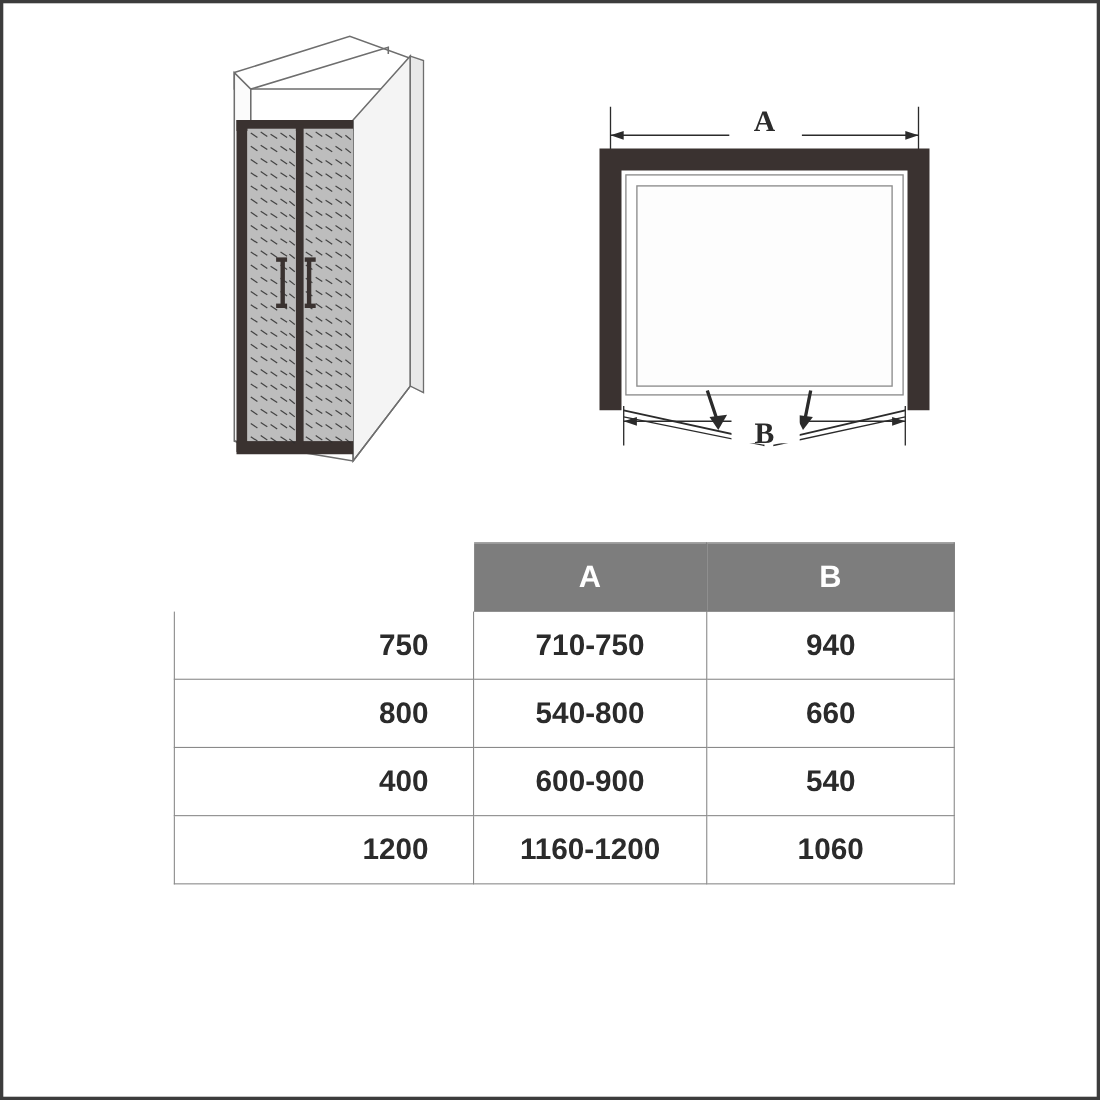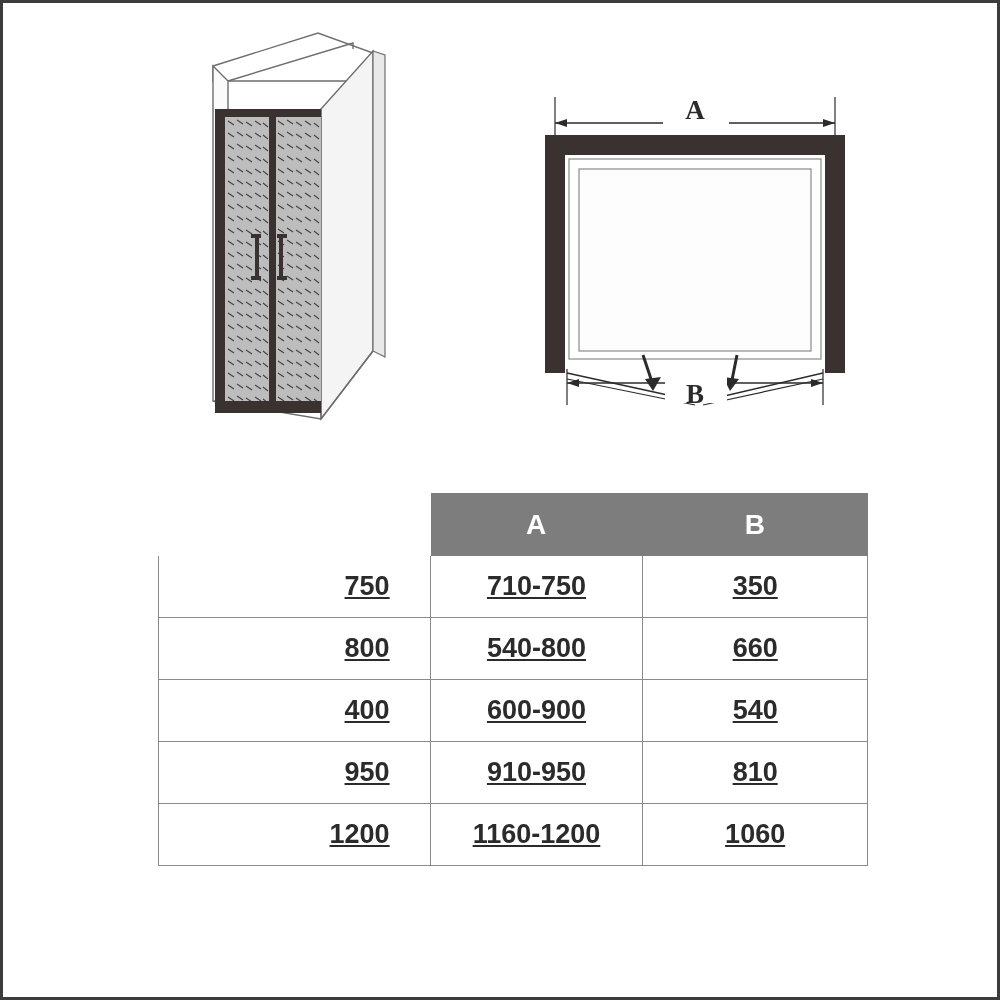--- a/index.html
+++ b/index.html
@@ -41,21 +41,21 @@
     color: #ffffff;
     font-size: 28px;
     text-align: center;
     letter-spacing: 0.5px;
     border: 1px solid #7d7d7d;
   }
   #spec-table thead th.blank { background: #ffffff; border: 1px solid #ffffff; }
   #spec-table col.c0 { width: 272px; }
   #spec-table col.c1 { width: 213px; }
   #spec-table col.c2 { width: 225px; }
-  #spec-table td { text-align: center; text-decoration: underline; }
+  #spec-table td { text-align: center; }
   #spec-table td.first { text-align: right; padding-right: 40px; }
   svg text { font-family: "Liberation Serif", serif; }
 </style>
 </head>
 <body>
 
 <div id="page">
 
   <svg id="persp" viewBox="0 0 290 420">
 
@@ -450,38 +450,33 @@
       <tr>
         <th class="blank"></th>
         <th>A</th>
         <th>B</th>
       </tr>
     </thead>
     <tbody>
       <tr>
         <td class="first">750</td>
         <td>710-750</td>
-        <td>350</td>
+        <td>940</td>
       </tr>
       <tr>
         <td class="first">800</td>
         <td>540-800</td>
         <td>660</td>
       </tr>
       <tr>
         <td class="first">400</td>
         <td>600-900</td>
         <td>540</td>
       </tr>
       <tr>
-        <td class="first">950</td>
-        <td>910-950</td>
-        <td>810</td>
-      </tr>
-      <tr>
         <td class="first">1200</td>
         <td>1160-1200</td>
         <td>1060</td>
       </tr>
     </tbody>
   </table>
 
 </div>
 
 </body></html>

